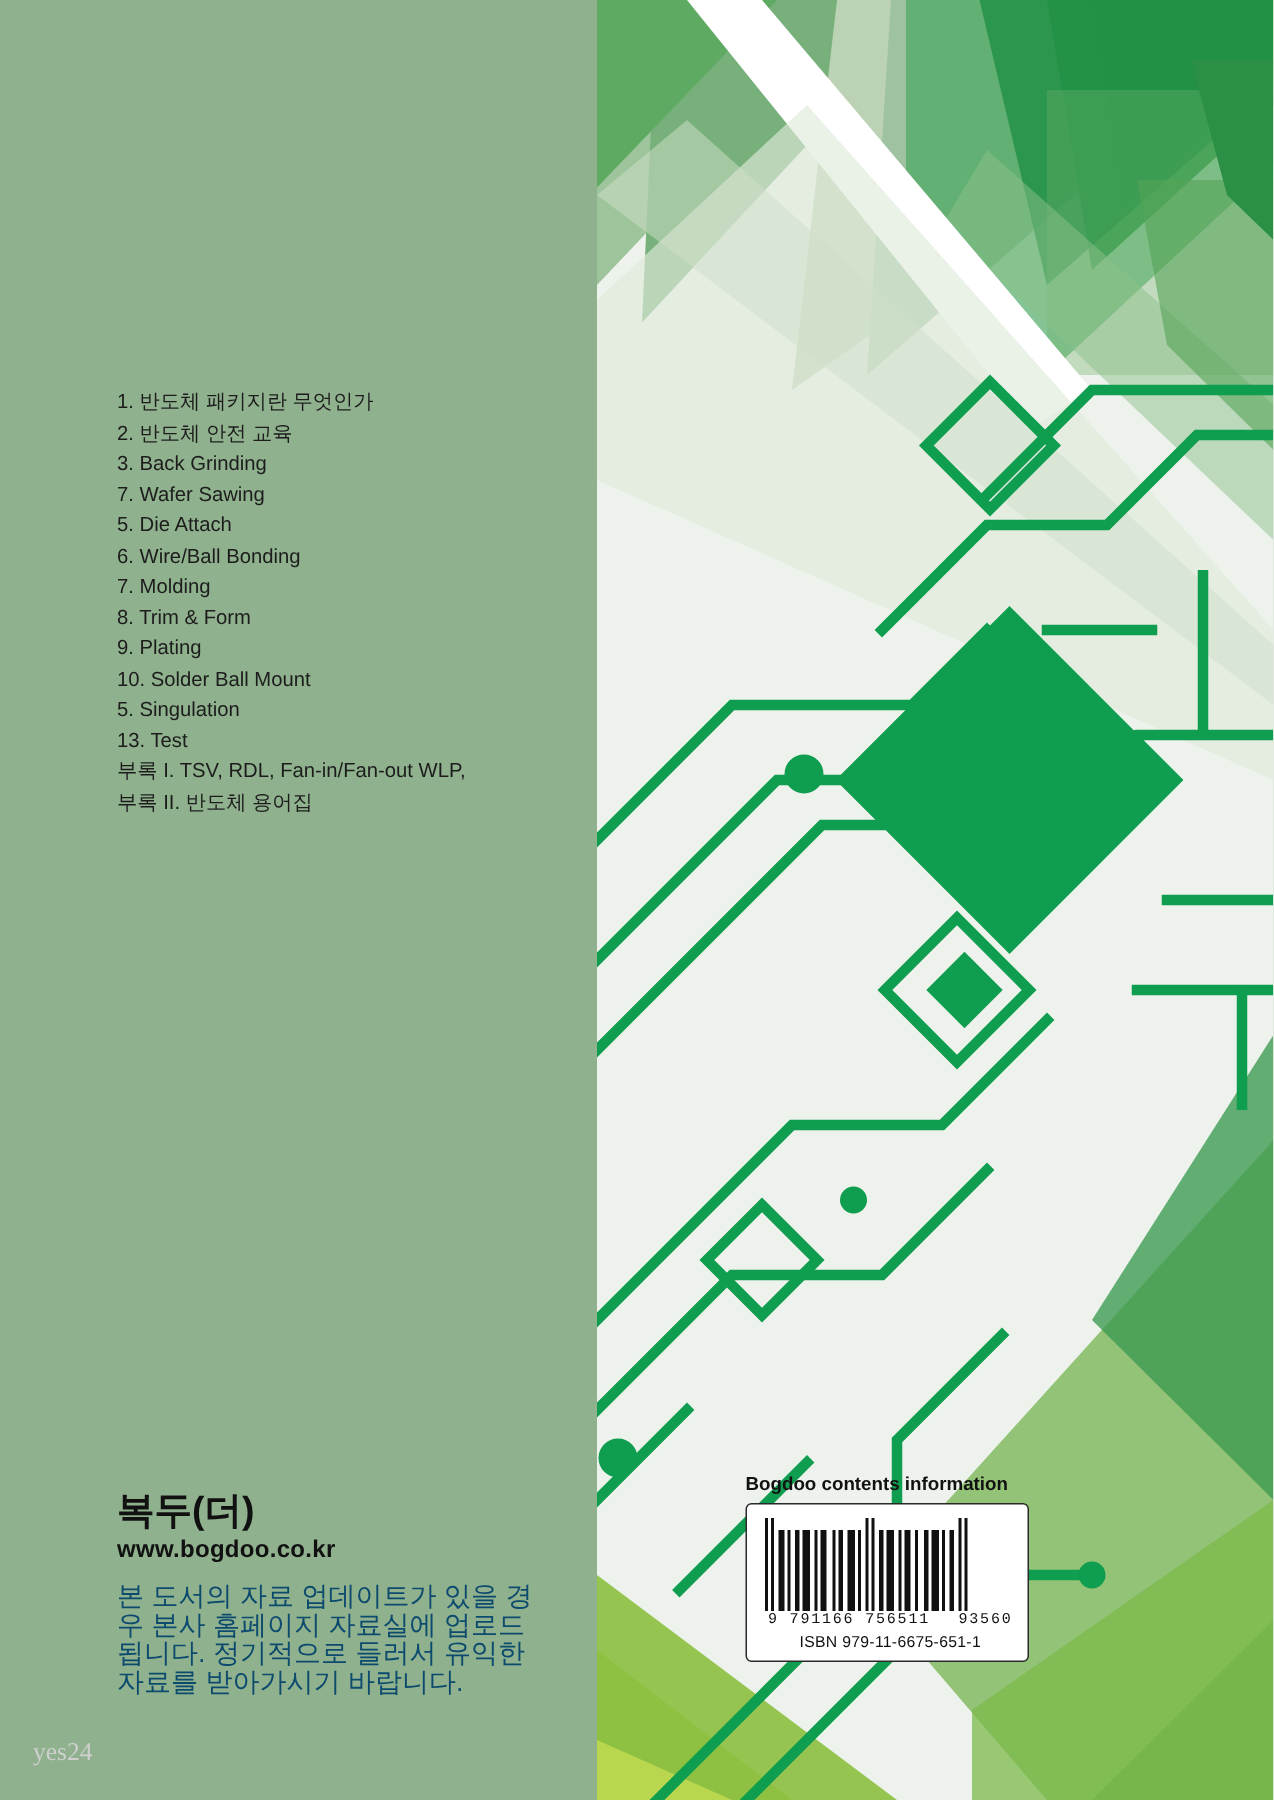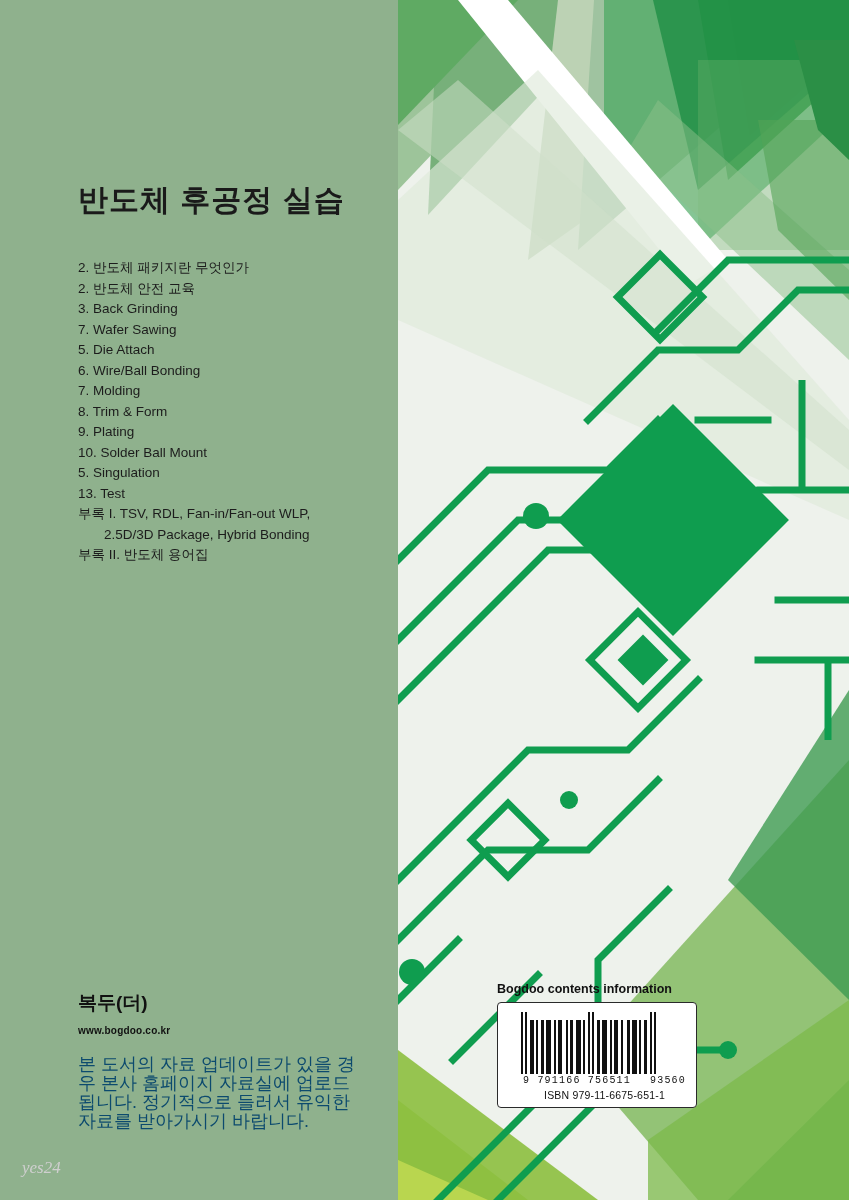--- a/index.html
+++ b/index.html
@@ -50,48 +50,47 @@
     white-space: nowrap;
   }
   .toc-item.indent {
     padding-left: 26px;
   }
 
   .publisher {
     position: absolute;
     left: 78px;
     top: 990px;
-    font-size: 19px;
+    font-size: 25px;
     font-weight: bold;
     color: #111;
   }
   .publisher-url {
     position: absolute;
     left: 78px;
     top: 1025px;
-    font-size: 10px;
+    font-size: 16px;
     font-weight: bold;
     color: #111;
     letter-spacing: 0.2px;
   }
   .notice {
     position: absolute;
     left: 78px;
     top: 1055px;
     width: 290px;
     font-size: 18px;
     line-height: 19px;
     color: #0c4a6e;
   }
   .yes24-logo {
     position: absolute;
     left: 22px;
     top: 1158px;
     font-size: 17px;
-    font-style: italic;
     color: #cfcfcf;
     font-family: "Liberation Serif", serif;
   }
 
   
   .art {
     position: absolute;
     left: 398px;
     top: 0;
     width: 451px;
@@ -113,21 +112,21 @@
     font-size: 12.5px;
     font-weight: bold;
     color: #111;
     margin-bottom: 6px;
     white-space: nowrap;
   }
   .barcode-box {
     background: #ffffff;
     border: 1px solid #2a2a2a;
     border-radius: 4px;
-    padding: 9px 8px 6px 23px;
+    padding: 9px 8px 6px 12px;
     width: 167px;
   }
   .bars {
     display: flex;
     align-items: flex-end;
     height: 62px;
     gap: 0px;
   }
   .bars i {
     display: block;
@@ -246,37 +245,35 @@
         <g stroke="#0f9d4f" stroke-width="7" fill="none">
           <path d="M 404,490 L 404,380"></path>
           <path d="M 430,660 L 430,740"></path>
         </g>
       </g>
     </svg>
   </div>
 
   <div class="left-panel">
 
-    <div class="book-title">반도체 후공정 실습</div>
 
     <div class="toc">
-      <div class="toc-item">2. 반도체 패키지란 무엇인가</div>
+      <div class="toc-item">1. 반도체 패키지란 무엇인가</div>
       <div class="toc-item">2. 반도체 안전 교육</div>
       <div class="toc-item">3. Back Grinding</div>
       <div class="toc-item">7. Wafer Sawing</div>
       <div class="toc-item">5. Die Attach</div>
       <div class="toc-item">6. Wire/Ball Bonding</div>
       <div class="toc-item">7. Molding</div>
       <div class="toc-item">8. Trim &amp; Form</div>
       <div class="toc-item">9. Plating</div>
       <div class="toc-item">10. Solder Ball Mount</div>
       <div class="toc-item">5. Singulation</div>
       <div class="toc-item">13. Test</div>
       <div class="toc-item">부록 I. TSV, RDL, Fan-in/Fan-out WLP,</div>
-      <div class="toc-item indent">2.5D/3D Package, Hybrid Bonding</div>
       <div class="toc-item">부록 II. 반도체 용어집</div>
     </div>
 
     <div class="publisher">복두(더)</div>
     <div class="publisher-url">www.bogdoo.co.kr</div>
     <div class="notice">본 도서의 자료 업데이트가 있을 경우 본사 홈페이지 자료실에 업로드 됩니다. 정기적으로 들러서 유익한 자료를 받아가시기 바랍니다.</div>
     <div class="yes24-logo">yes24</div>
   </div>
 
   <div class="barcode-block">

